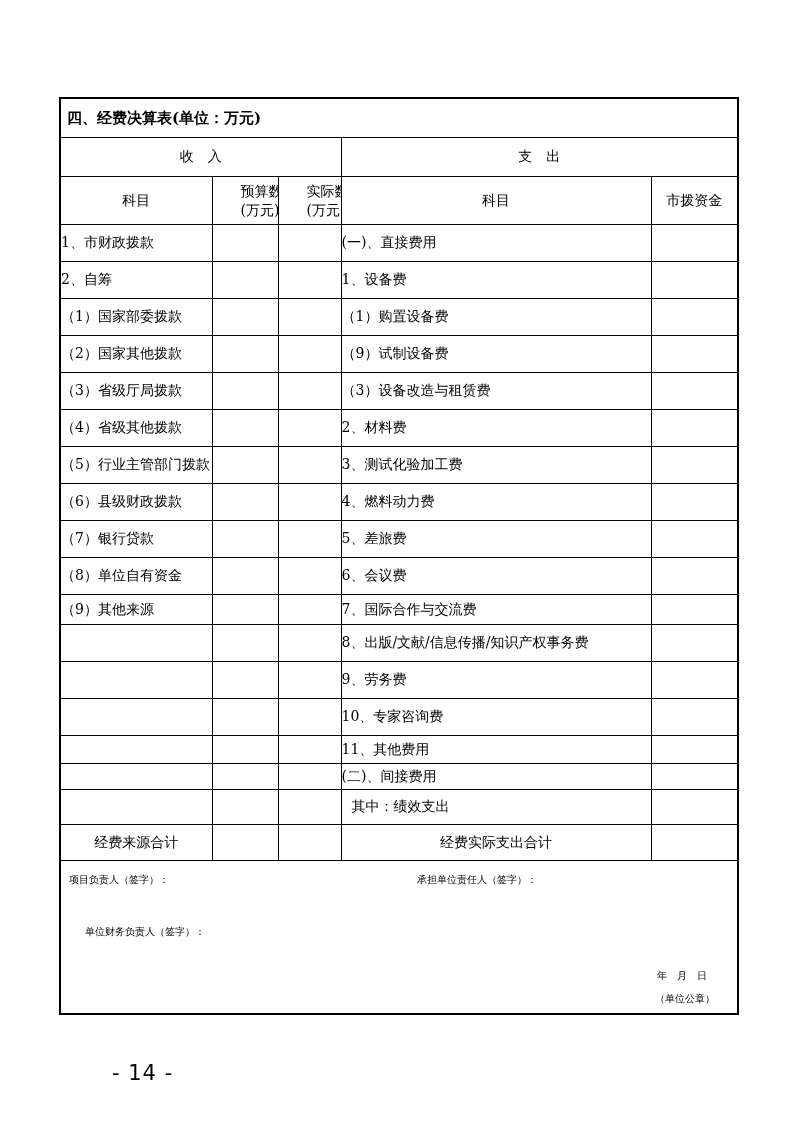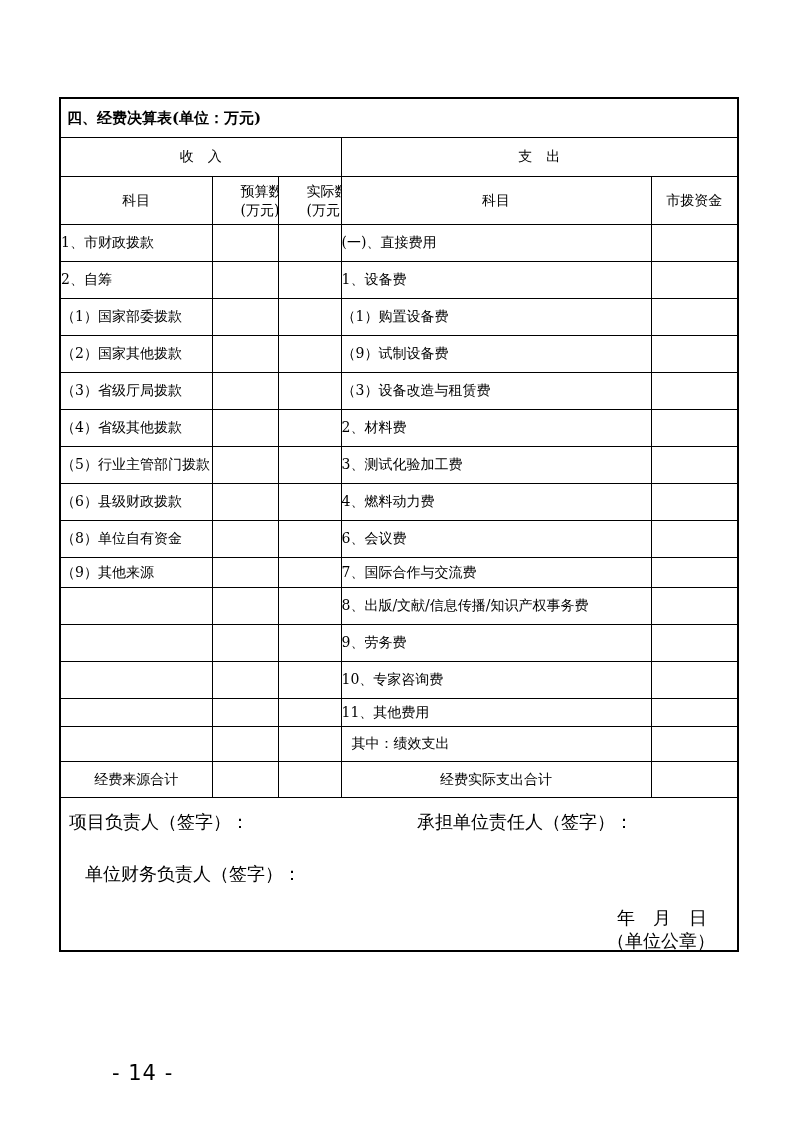--- a/index.html
+++ b/index.html
@@ -38,21 +38,21 @@
   td.lbl { text-align: left; padding-left: 4px; }
   td.lbl.indent { padding-left: 10px; }
   td.ctr { text-align: center; }
   tr.r   { height: 37px; }
   tr.h30 { height: 30px; }
   tr.h28 { height: 28px; }
   tr.h26 { height: 26px; }
   tr.h35 { height: 35px; }
   tr.h36 { height: 36px; padding-left: 47px; }
   tr.footer-row td { height: 152px; border: 1px solid #000; }
-  .sig-area { position: relative; width: 100%; height: 152px; font-size: 18px; }
+  .sig-area { position: relative; width: 100%; height: 152px; font-size: 10px; }
   .sig-pl   { position: absolute; left: 8px;  top: 12px; }
   .sig-ul   { position: absolute; left: 356px; top: 12px; }
   .sig-fl   { position: absolute; left: 24px;  top: 64px; }
   .sig-date { position: absolute; right: 30px; top: 108px; }
   .sig-seal { position: absolute; right: 22px; top: 131px; }
 
   .page-number {
     position: absolute; left: 112px; top: 1061px;
     font-family: "DejaVu Sans", "Liberation Sans", sans-serif;
     font-size: 21px;
@@ -143,20 +143,27 @@
         <td></td>
       </tr>
       <tr class="r">
         <td class="lbl">（6）县级财政拨款</td>
         <td></td>
         <td></td>
         <td class="lbl">4、燃料动力费</td>
         <td></td>
       </tr>
       <tr class="r">
+        <td class="lbl">（7）银行贷款</td>
+        <td></td>
+        <td></td>
+        <td class="lbl">5、差旅费</td>
+        <td></td>
+      </tr>
+      <tr class="r">
         <td class="lbl">（8）单位自有资金</td>
         <td></td>
         <td></td>
         <td class="lbl">6、会议费</td>
         <td></td>
       </tr>
       <tr class="h30">
         <td class="lbl">（9）其他来源</td>
         <td></td>
         <td></td>
@@ -182,20 +189,27 @@
         <td></td>
         <td></td>
         <td class="lbl">10、专家咨询费</td>
         <td></td>
       </tr>
       <tr class="h28">
         <td class="lbl"></td>
         <td></td>
         <td></td>
         <td class="lbl">11、其他费用</td>
+        <td></td>
+      </tr>
+      <tr class="h26">
+        <td class="lbl"></td>
+        <td></td>
+        <td></td>
+        <td class="lbl">(二)、间接费用</td>
         <td></td>
       </tr>
       <tr class="h35">
         <td class="lbl"></td>
         <td></td>
         <td></td>
         <td class="lbl indent">其中：绩效支出</td>
         <td></td>
       </tr>
       <tr class="h36">

